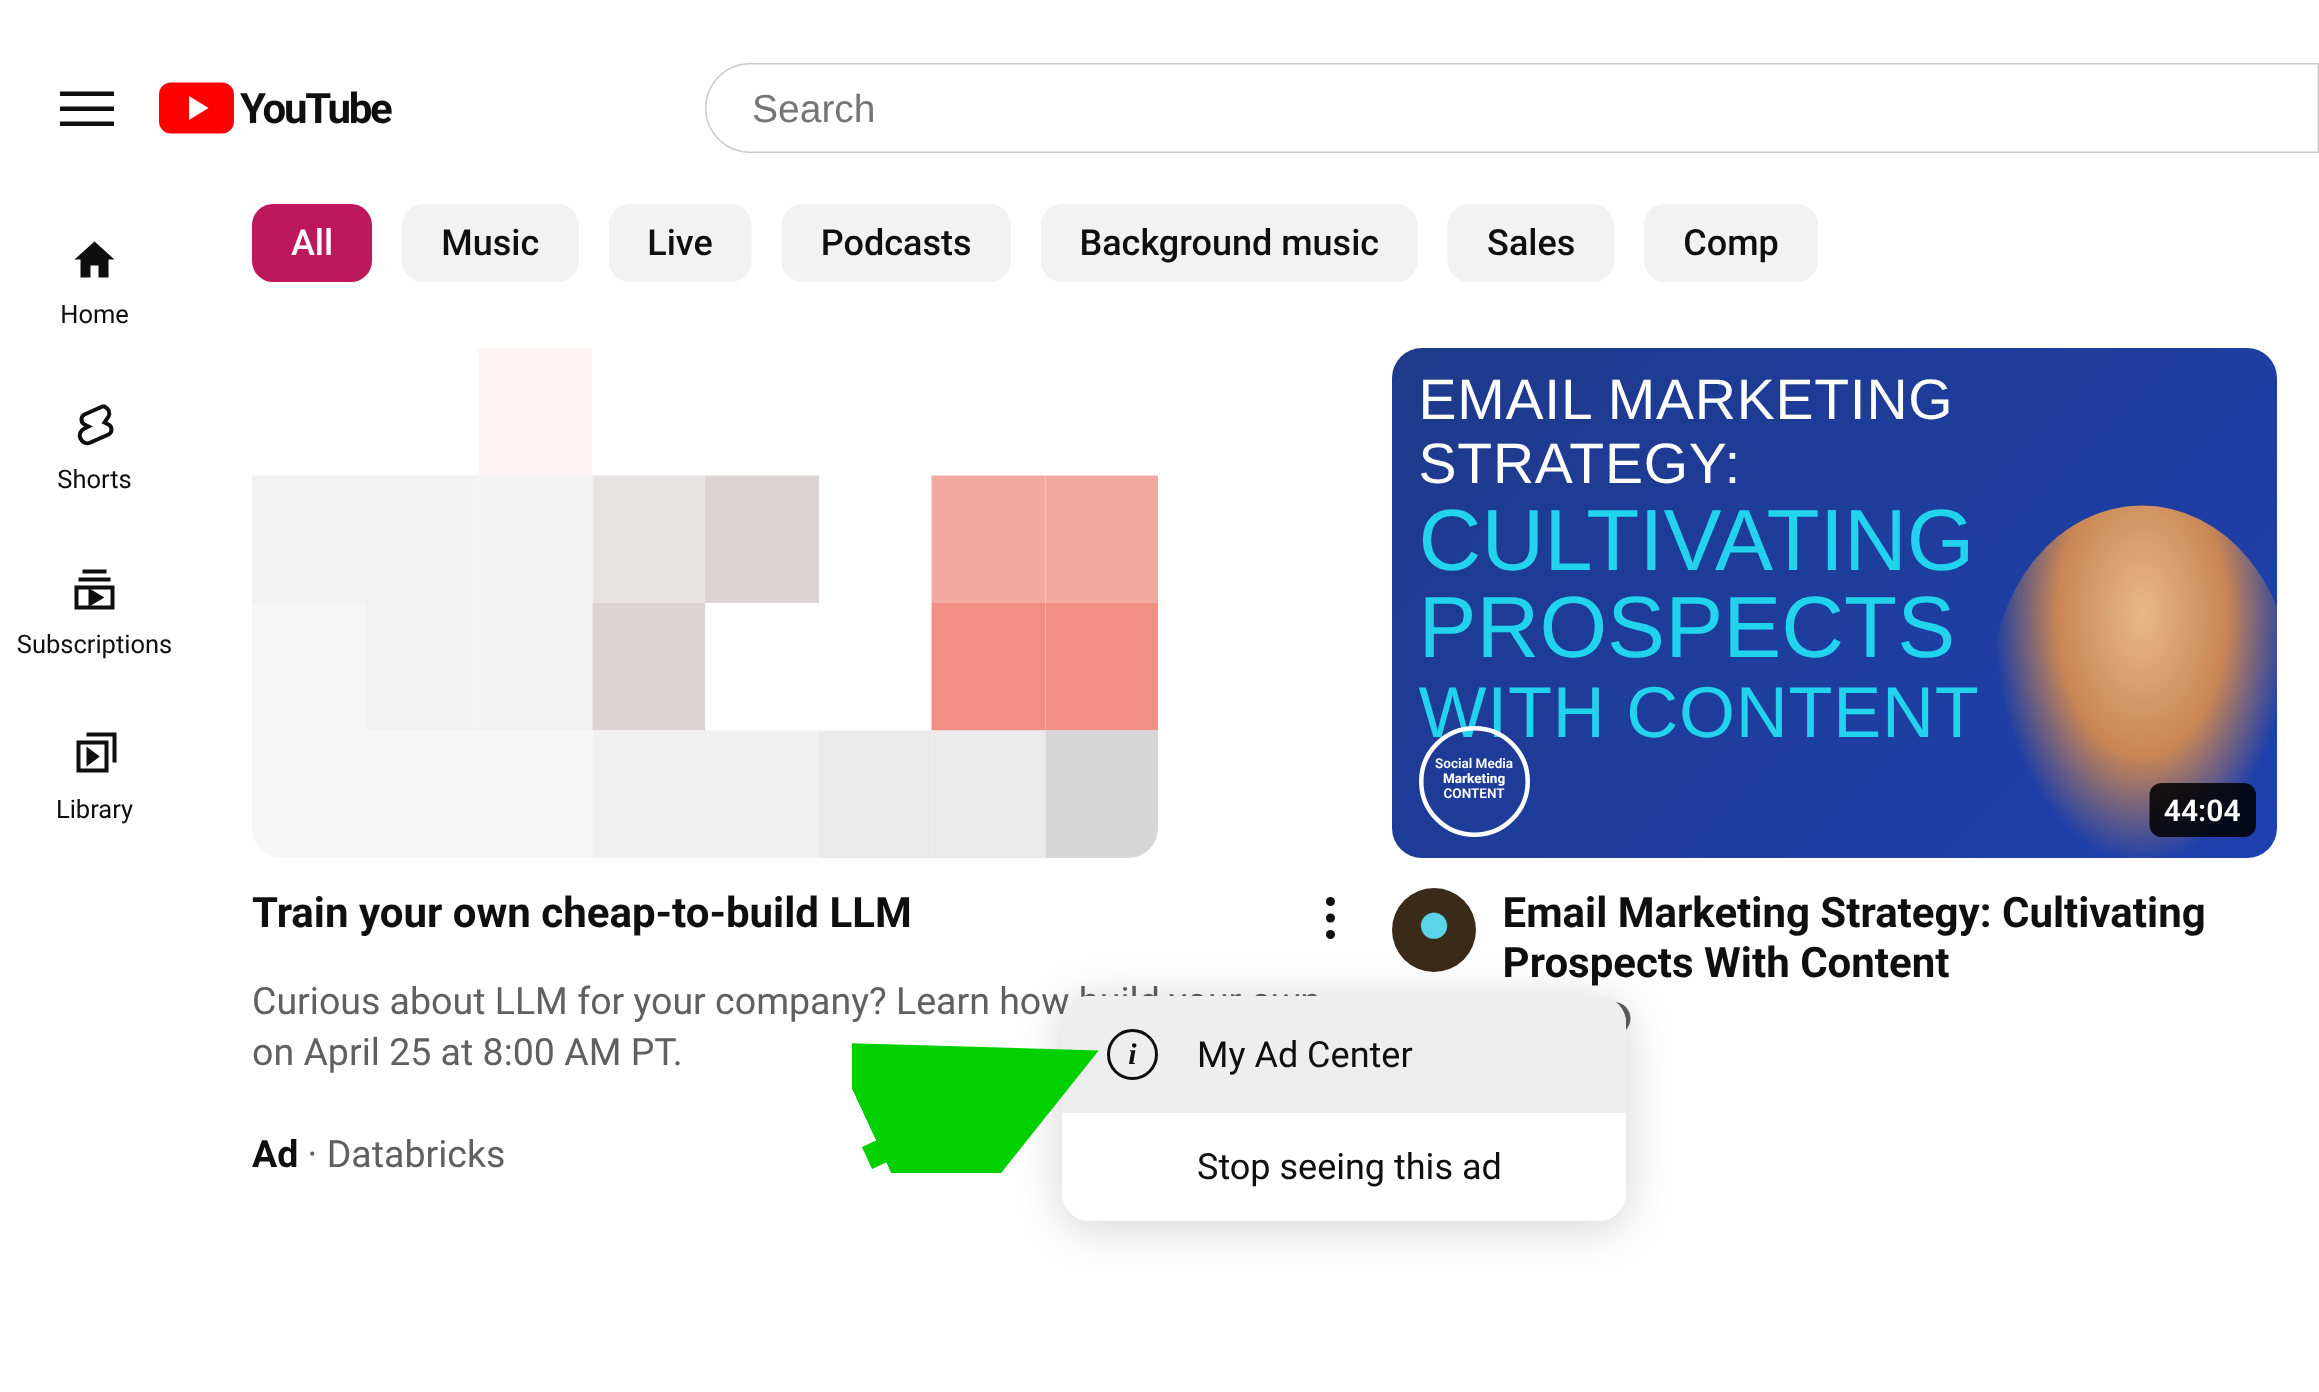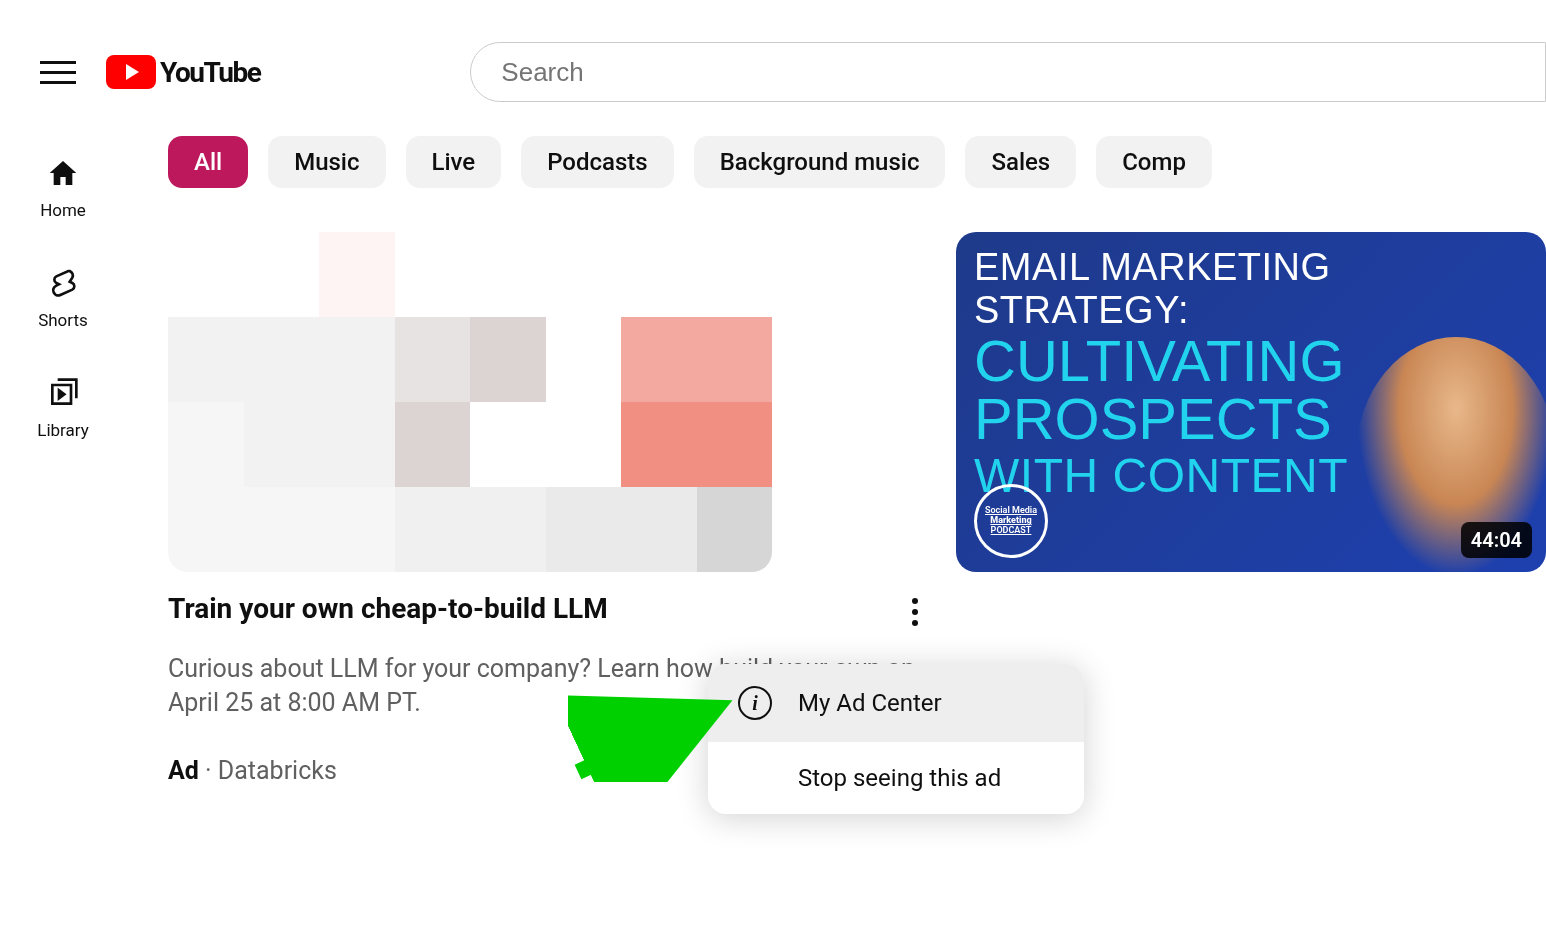--- a/index.html
+++ b/index.html
@@ -33,21 +33,21 @@
 .grid { display: flex; gap: 26px; margin-top: 44px; position: relative; }
 
 .card { display: flex; flex-direction: column; }
 .thumb { width: 604px; height: 340px; border-radius: 20px; position: relative; overflow: hidden; }
 
 .pix { width: 100%; height: 100%; display: grid; grid-template-columns: repeat(8,1fr); grid-template-rows: repeat(4,1fr); }
 
 .thumb2 { background: linear-gradient(135deg, #1e3a8a, #1e40af); display: flex; flex-direction: column; padding: 14px 18px; color: #fff; width: 590px; }
 .tb-line1 { font-family: Impact, 'Arial Black', sans-serif; font-size: 38px; letter-spacing: .5px; }
 .tb-line2 { font-family: Impact, 'Arial Black', sans-serif; font-size: 58px; color: #22d3ee; line-height: 1.0; }
-.tb-sub { position: absolute; left: 18px; bottom: 14px; width: 74px; height: 74px; border: 3px solid #fff; border-radius: 50%; display: flex; flex-direction: column; align-items: center; justify-content: center; font-size: 9px; text-align: center; font-weight: 600; line-height: 1.1; text-decoration: underline; }
+.tb-sub { position: absolute; left: 18px; bottom: 14px; width: 74px; height: 74px; border: 3px solid #fff; border-radius: 50%; display: flex; flex-direction: column; align-items: center; justify-content: center; font-size: 9px; text-align: center; font-weight: 600; line-height: 1.1; }
 .person { position: absolute; right: -10px; bottom: -5px; width: 200px; height: 240px; background: radial-gradient(ellipse at 50% 30%, #e8b88a 0%, #c98654 40%, transparent 70%); border-radius: 50% 50% 0 0; }
 .duration { position: absolute; right: 14px; bottom: 14px; background: rgba(0,0,0,.85); color: #fff; font-size: 20px; font-weight: 600; padding: 6px 10px; border-radius: 8px; }
 
 .meta { display: flex; gap: 18px; margin-top: 20px; }
 .title-row { display: flex; justify-content: space-between; align-items: flex-start; gap: 2px; }
 .title { font-size: 28px; font-weight: 700; cursor: pointer; }
 .kebab { width: 30px; display: flex; flex-direction: column; align-items: center; gap: 5px; cursor: pointer; padding-top: 6px; }
 .kebab span { width: 6px; height: 6px; background: #0f0f0f; border-radius: 50%; }
 .desc { font-size: 25px; color: #606060; margin-top: 8px; line-height: 1.35; }
 .adrow { font-size: 25px; margin-top: 18px; }
@@ -102,20 +102,29 @@
         <div class="side-icon">
           <svg viewBox="0 0 24 24" width="32" height="32" fill="none" stroke="#0f0f0f" stroke-width="2">
               <path d="M17 3c2 1 3 3 2 5l-2 3 2 1c2 1 2 4 0 5l-9 4c-2 1-4 0-5-2s0-4 2-5l2-1-2-1c-2-1-2-4 0-5l9-4z"></path>
             </svg>
         </div>
         <div class="side-label">Shorts</div>
       </div>
       <div class="side-item">
         <div class="side-icon">
           <svg viewBox="0 0 24 24" width="32" height="32" fill="none" stroke="#0f0f0f" stroke-width="2">
+              <path d="M6 3h12M4 7h16M3 11h18v10H3z"></path>
+              <path d="M10 13l5 3-5 3z" fill="#0f0f0f"></path>
+            </svg>
+        </div>
+        <div class="side-label">Subscriptions</div>
+      </div>
+      <div class="side-item">
+        <div class="side-icon">
+          <svg viewBox="0 0 24 24" width="32" height="32" fill="none" stroke="#0f0f0f" stroke-width="2">
               <path d="M4 6h14v14H4z M8 2h14v14"></path>
               <path d="M9 10l4 3-4 3z" fill="#0f0f0f"></path>
             </svg>
         </div>
         <div class="side-label">Library</div>
       </div>
     </div>
 
     <div class="content">
       <div class="chips" id="chips">
@@ -195,24 +204,35 @@
 
         <div class="card">
           <div class="thumb thumb2">
             <div class="tb-line1">EMAIL MARKETING STRATEGY:</div>
             <div class="tb-line2">CULTIVATING</div>
             <div class="tb-line2">PROSPECTS</div>
             <div class="tb-line1" style="color:#22d3ee;font-size:48px;">WITH CONTENT</div>
             <div class="tb-sub">
               <span>Social Media</span>
               <span style="font-weight:800">Marketing</span>
-              <span>PODCAST</span>
+              <span>CONTENT</span>
             </div>
             <div class="person"></div>
             <div class="duration">44:04</div>
+          </div>
+          <div class="meta">
+            <div class="avatar"></div>
+            <div style="flex:1">
+              <div class="title">Email Marketing Strategy: Cultivating Prospects With Content</div>
+              <div class="chan">
+                <span>niner</span>
+                <span class="verify"></span>
+              </div>
+              <div class="substats">s ago</div>
+            </div>
           </div>
         </div>
 
         <div class="popup">
           <div class="popup-item hl">
             <div class="info-ic">i</div>
             <span>My Ad Center</span>
           </div>
           <div class="popup-item no-ic">
             <span>Stop seeing this ad</span>

